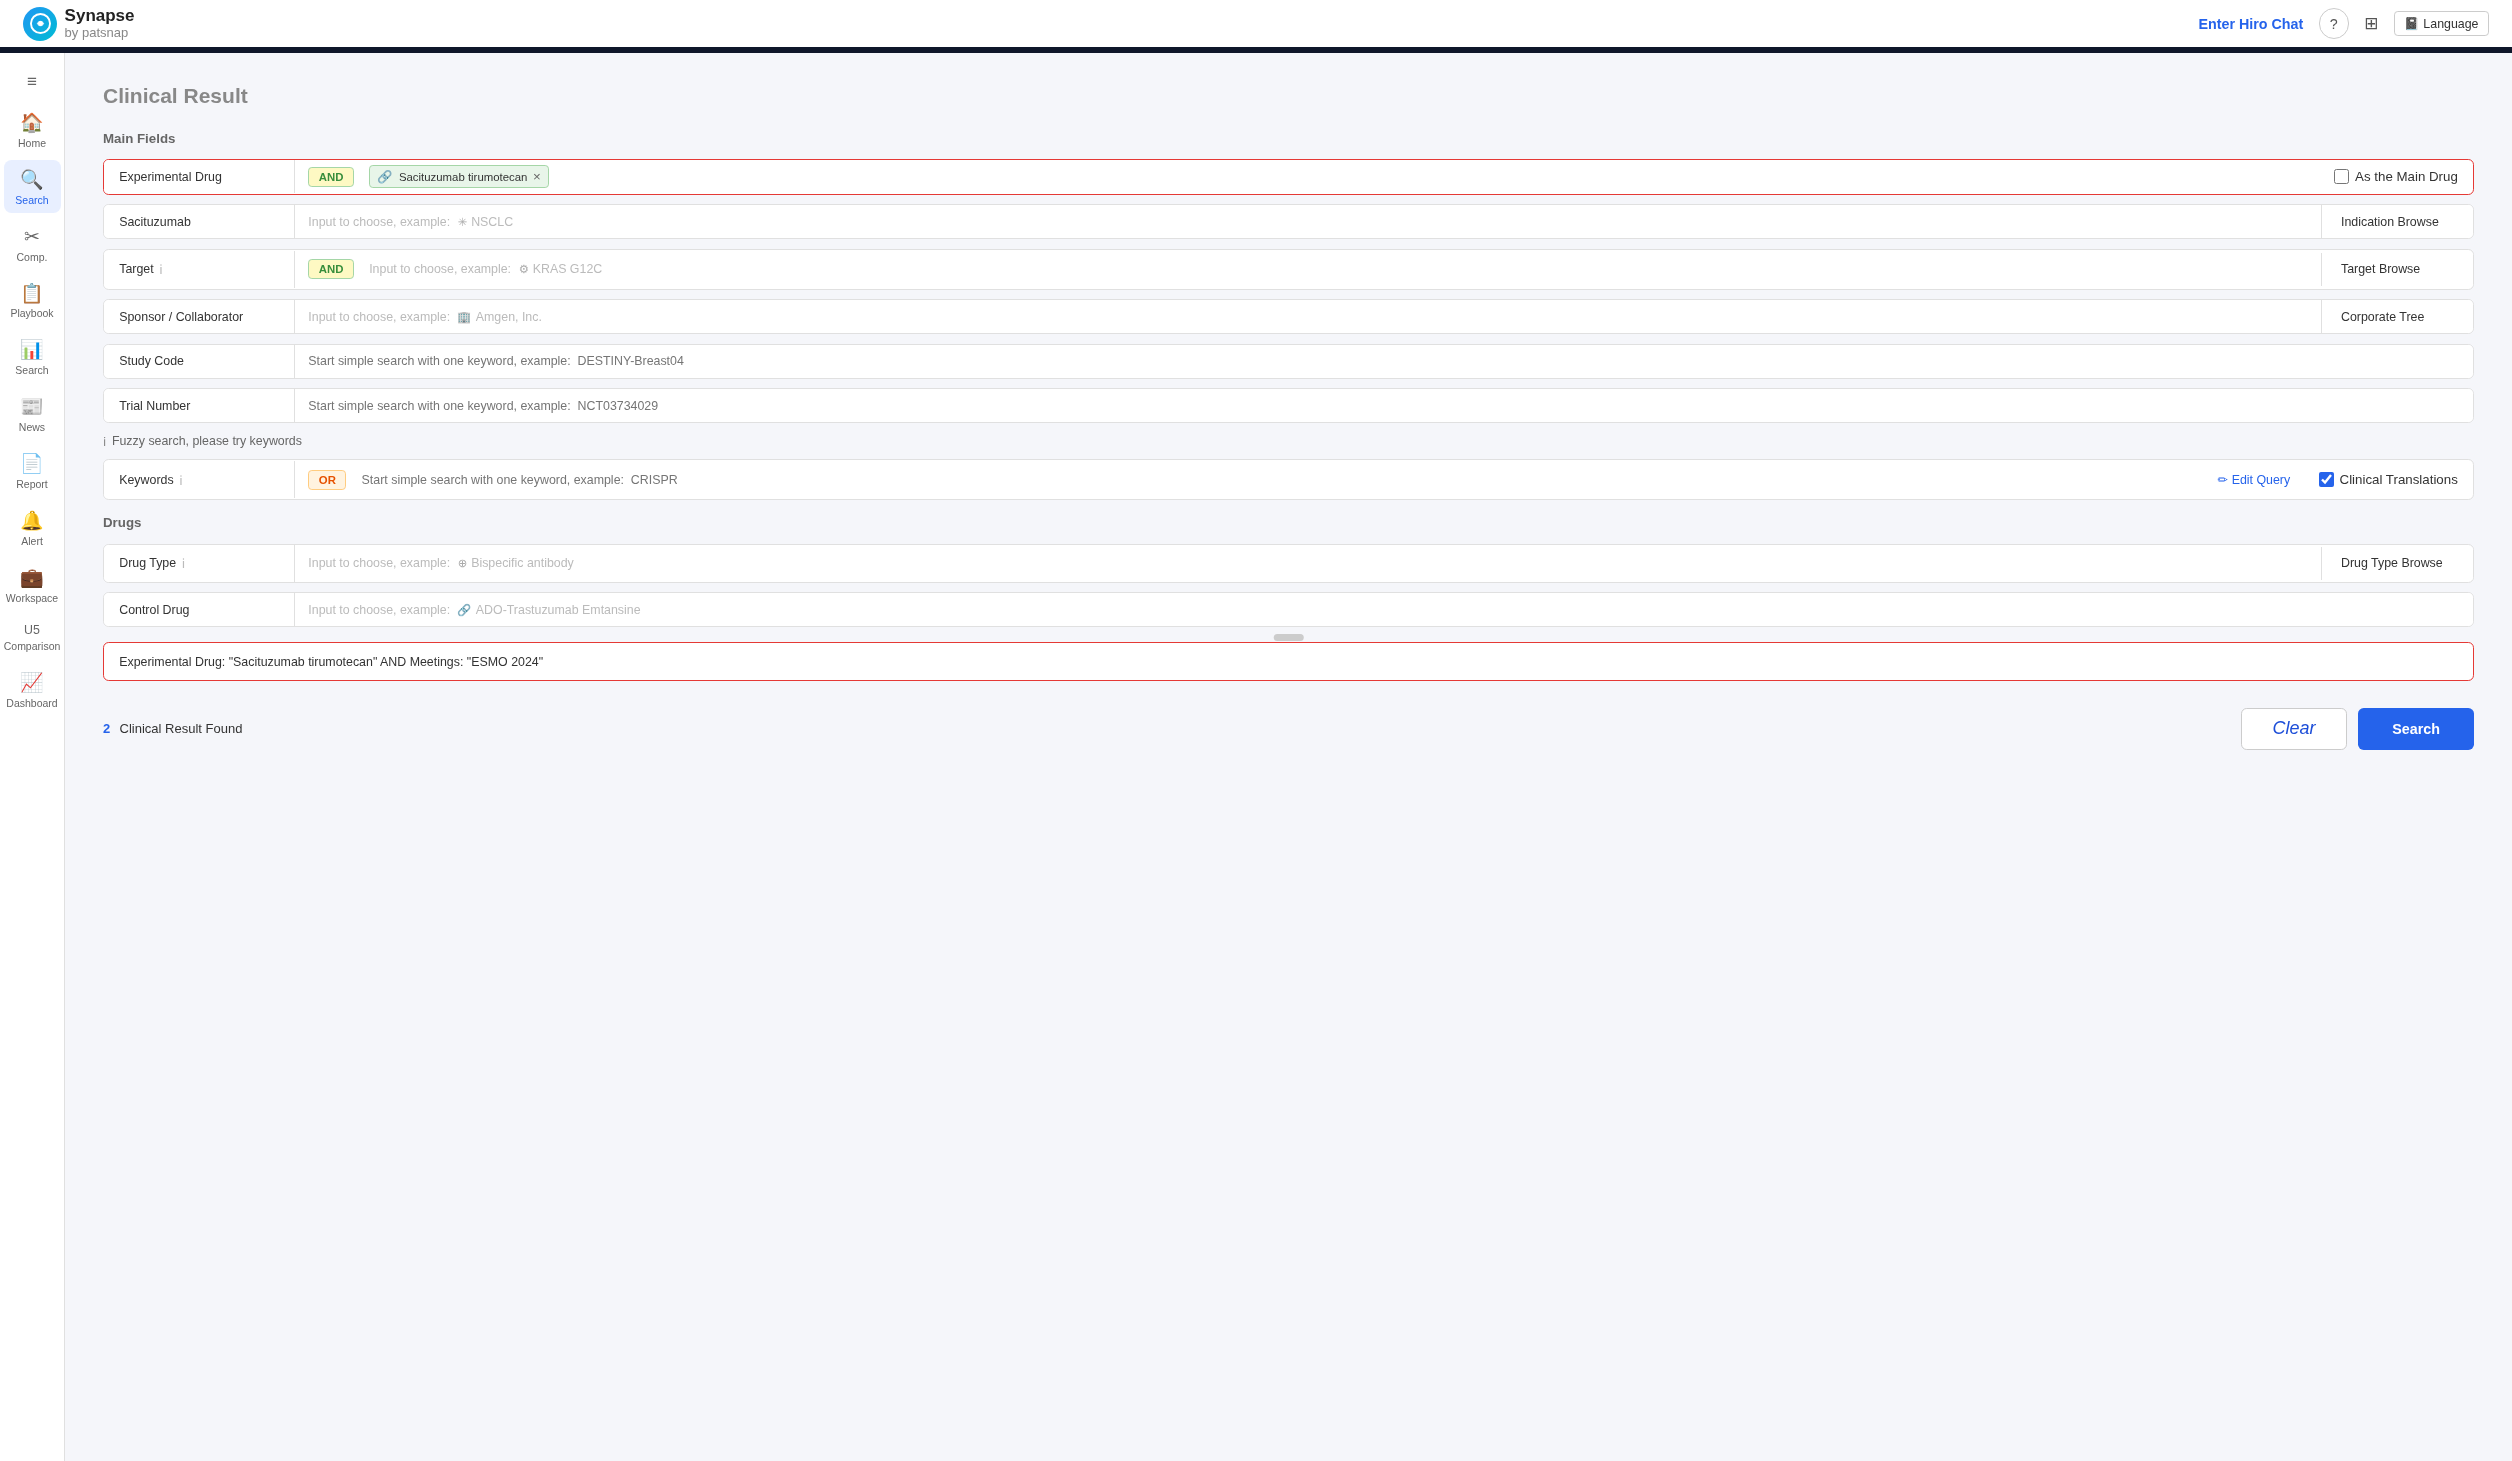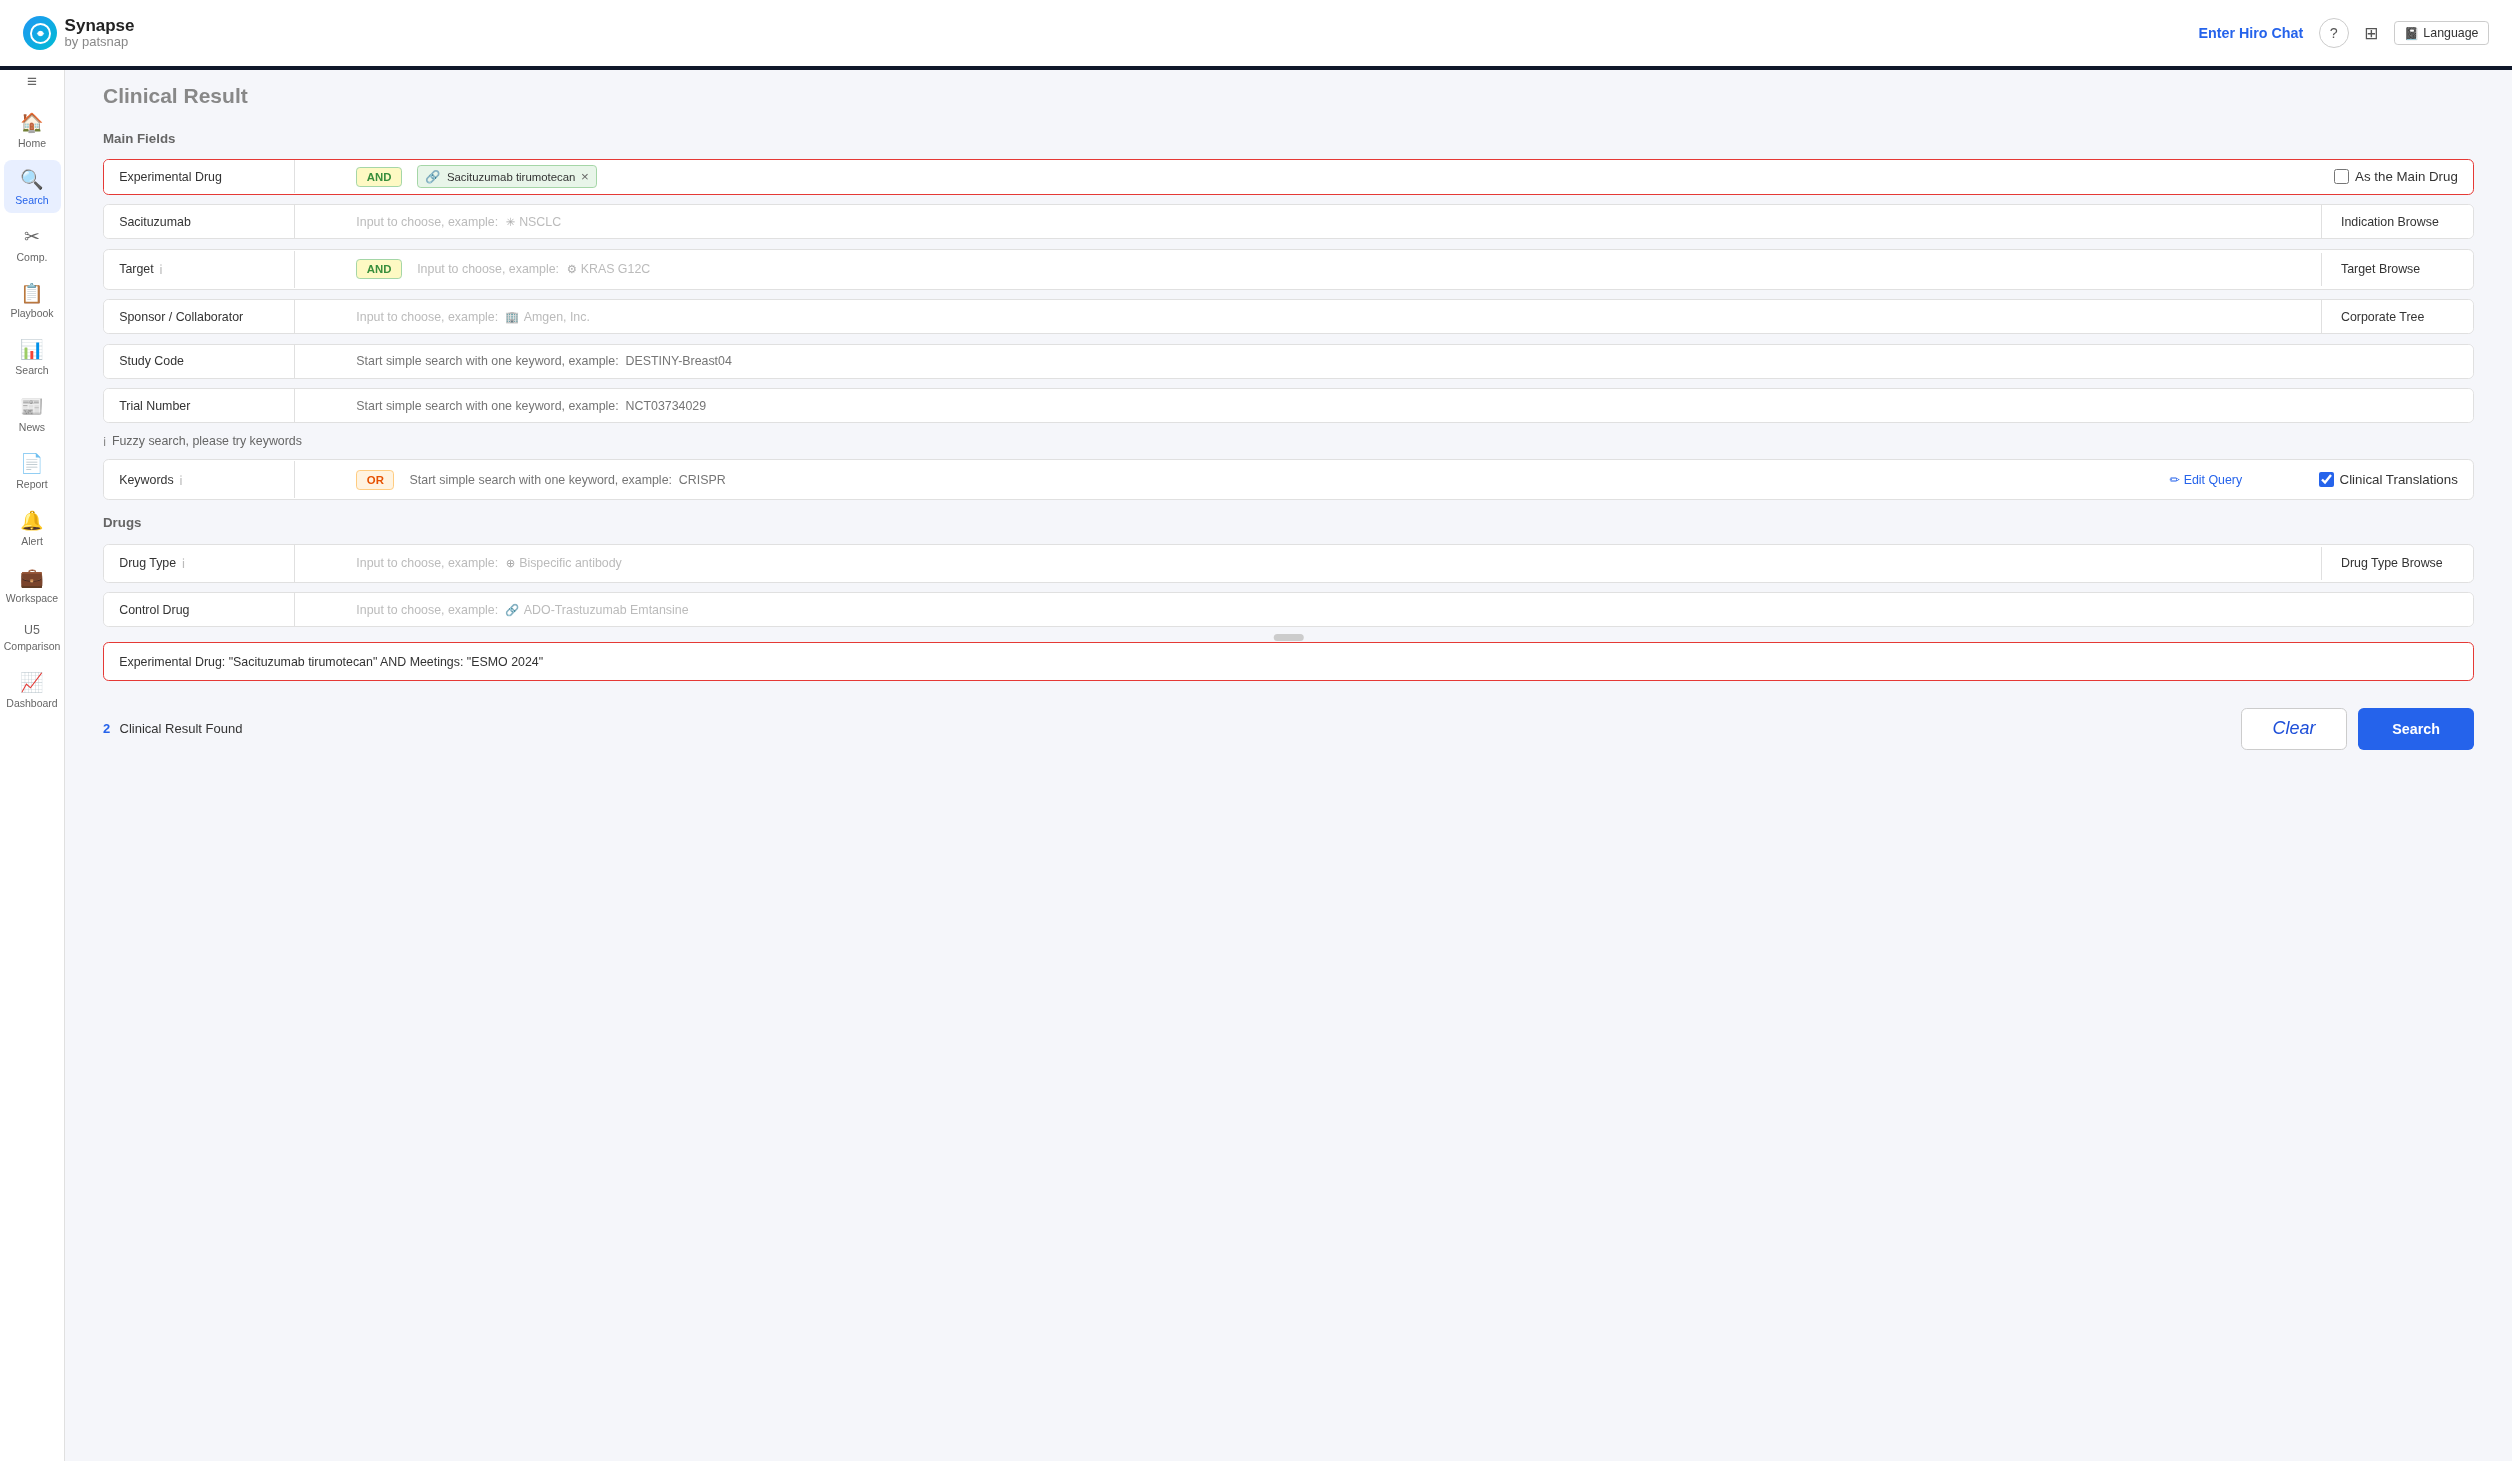--- a/index.html
+++ b/index.html
@@ -1,22 +1,22 @@
 <!DOCTYPE html>
 <html><head>
   <meta charset="utf-8">
   <style>
     * { box-sizing: border-box; margin: 0; padding: 0; }
     body { font-family: -apple-system, BlinkMacSystemFont, 'Segoe UI', Arial, sans-serif; background: #f5f6fa; color: #333; font-size: 13.3px; }
 
     
     .topnav {
       display: flex; align-items: center; justify-content: space-between;
-      background: #fff; border-bottom: 4px solid #0f172a;
-      padding: 0 23px; height: 70px; position: fixed; top: 0; left: 0; right: 0; z-index: 100;
+      background: #fff; border-bottom: 6px solid #0f172a;
+      padding: 0 23px; height: 53px; position: fixed; top: 0; left: 0; right: 0; z-index: 100;
     }
     .topnav-left { display: flex; align-items: center; gap: 7.6px; }
     .logo-circle {
       width: 34px; height: 34px; border-radius: 50%;
       background: linear-gradient(135deg, #2196f3, #00bcd4);
       display: flex; align-items: center; justify-content: center; color: #fff; font-weight: bold; font-size: 15.2px;
     }
     .logo-text { display: flex; flex-direction: column; line-height: 1.1; }
     .logo-main { font-weight: 700; font-size: 17px; color: #222; }
     .logo-sub { font-size: 13px; color: #888; }
@@ -47,21 +47,21 @@
       margin-top: 53px; margin-left: 65px; padding: 30.5px 38px;
       min-height: calc(100vh - 53px); background: #f5f6fa;
     }
 
     .page-title { font-size: 21px; font-weight: 600; color: #888; margin-bottom: 23px; }
 
     .section-title { font-size: 13.3px; font-weight: 600; color: #666; margin-bottom: 13.3px; }
 
     .field-row {
       display: flex; align-items: center; border: 1px solid #e0e0e0; border-radius: 5.7px;
-      margin-bottom: 9.5px; overflow: hidden; background: #fff; gap: 48px;
+      margin-bottom: 9.5px; overflow: hidden; background: #fff;
     }
     .field-row.highlighted { border: 1.9px solid #e53935; }
 
     .field-label {
       min-width: 191px; padding: 9.5px 15.2px; background: #fff;
       border-right: 1px solid #e0e0e0; font-size: 12.4px; color: #333;
       display: flex; align-items: center; gap: 5.7px; font-weight: 500;
     }
     .field-input {
       flex: 1; padding: 9.5px 13.3px; border: none; outline: none;

